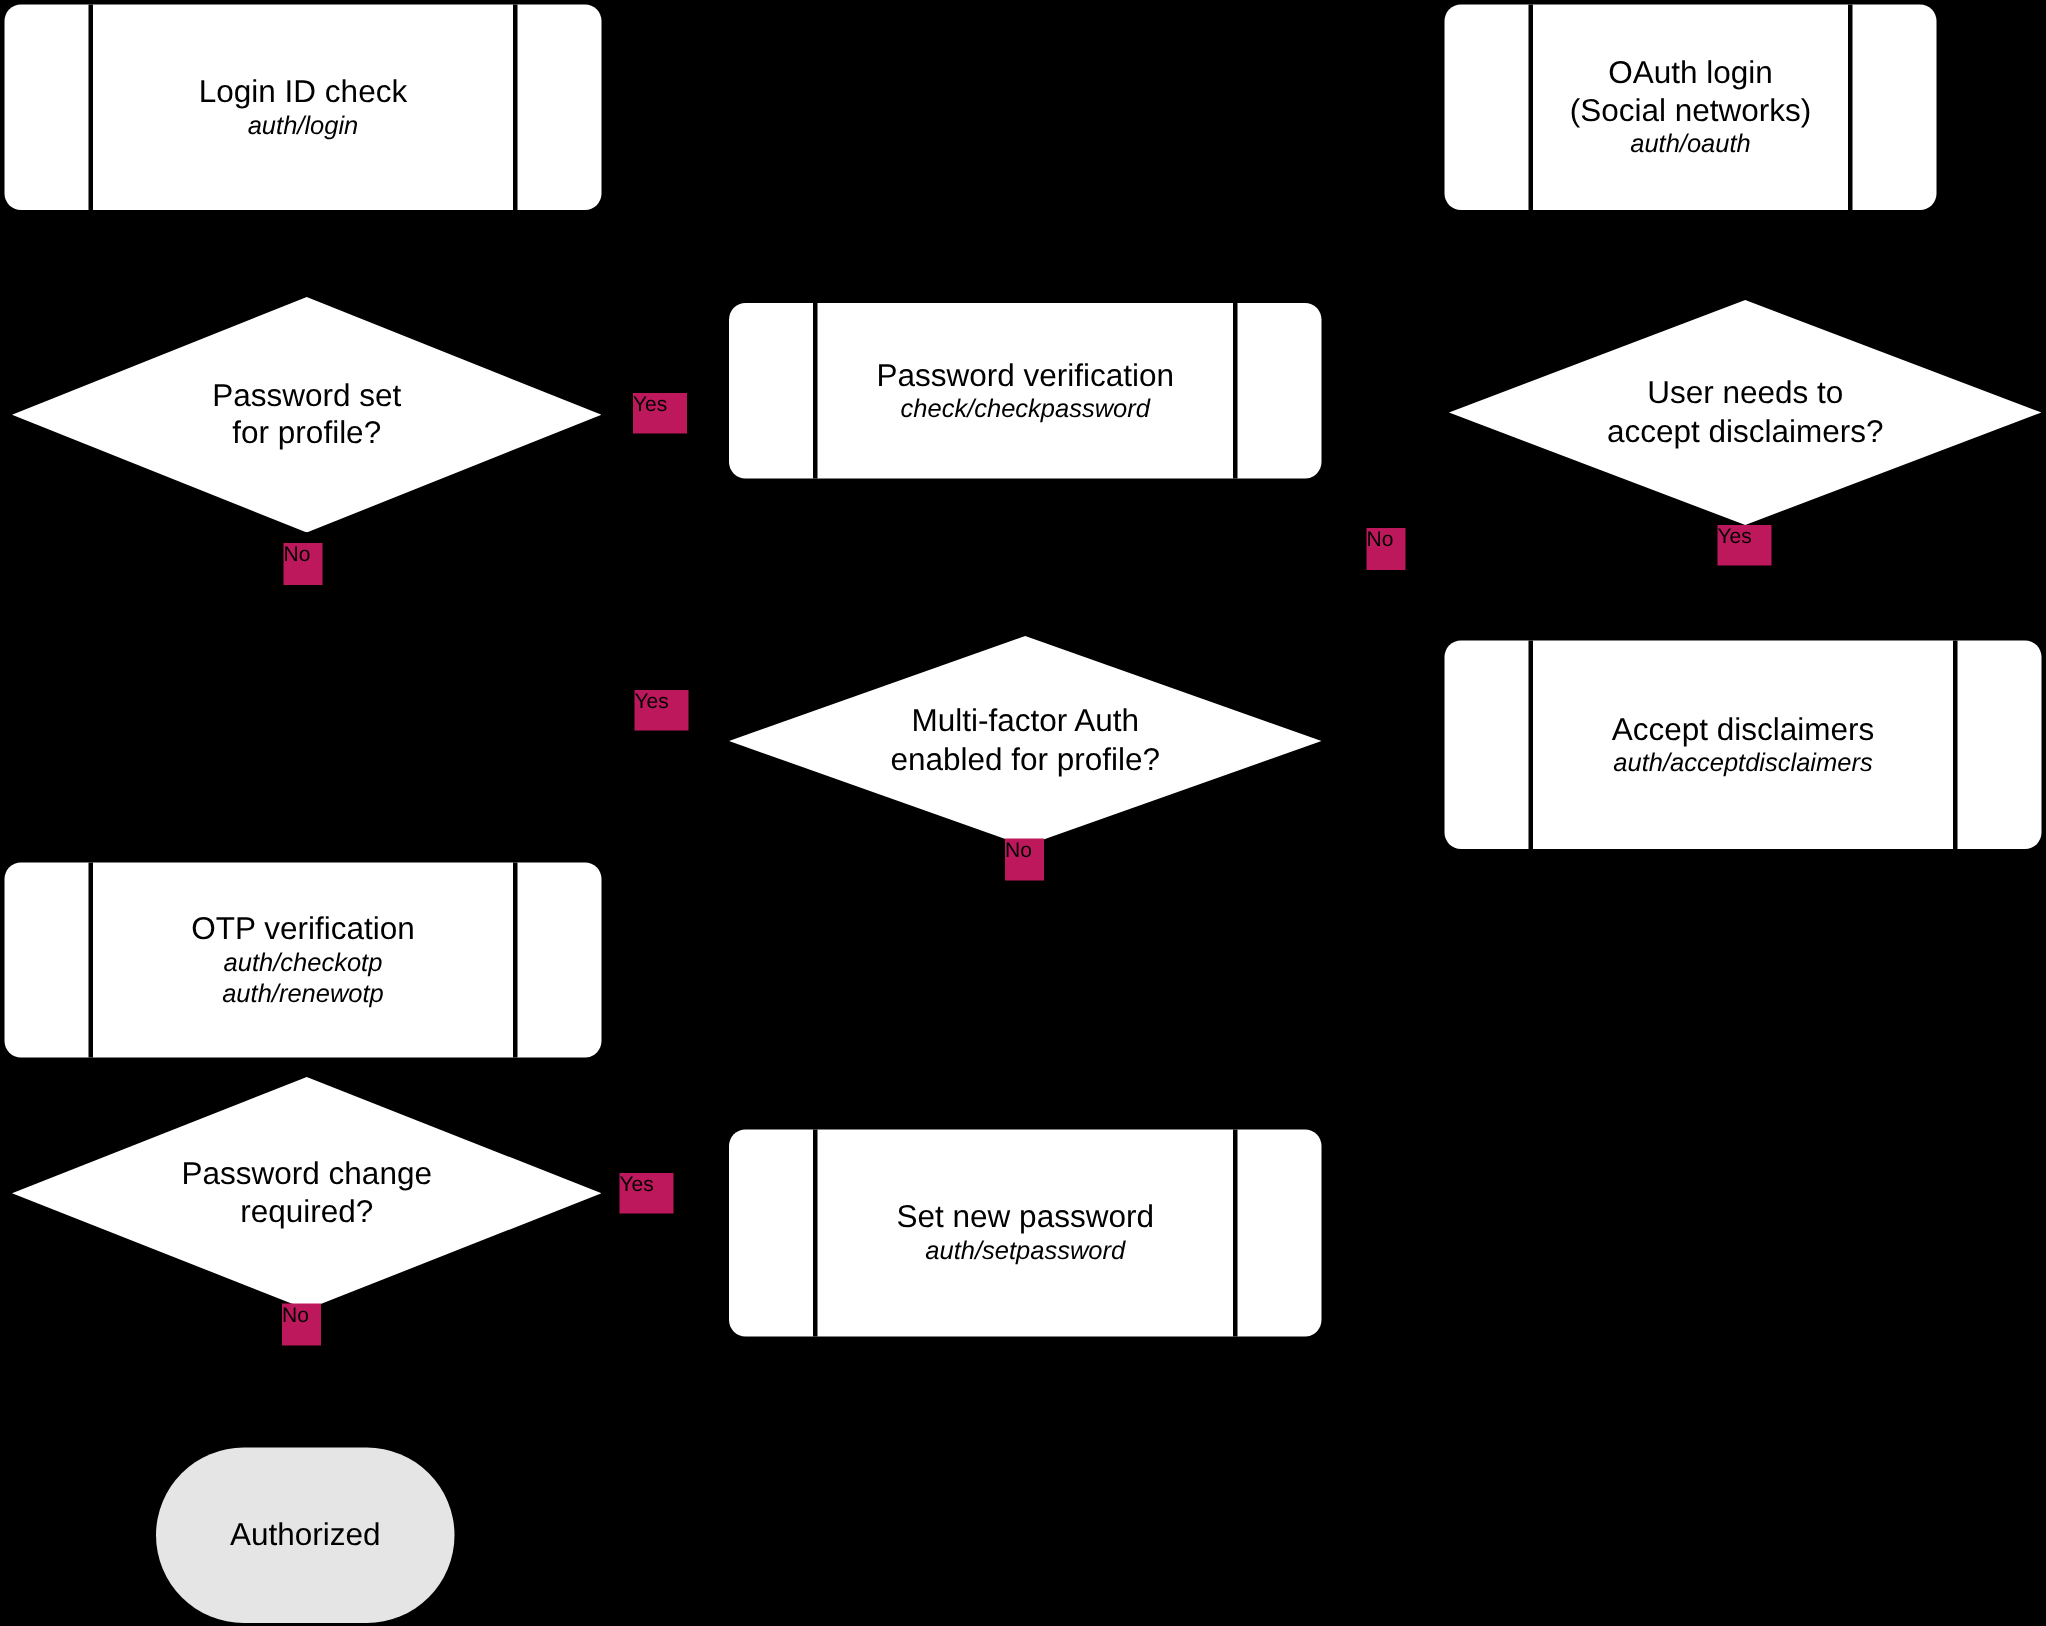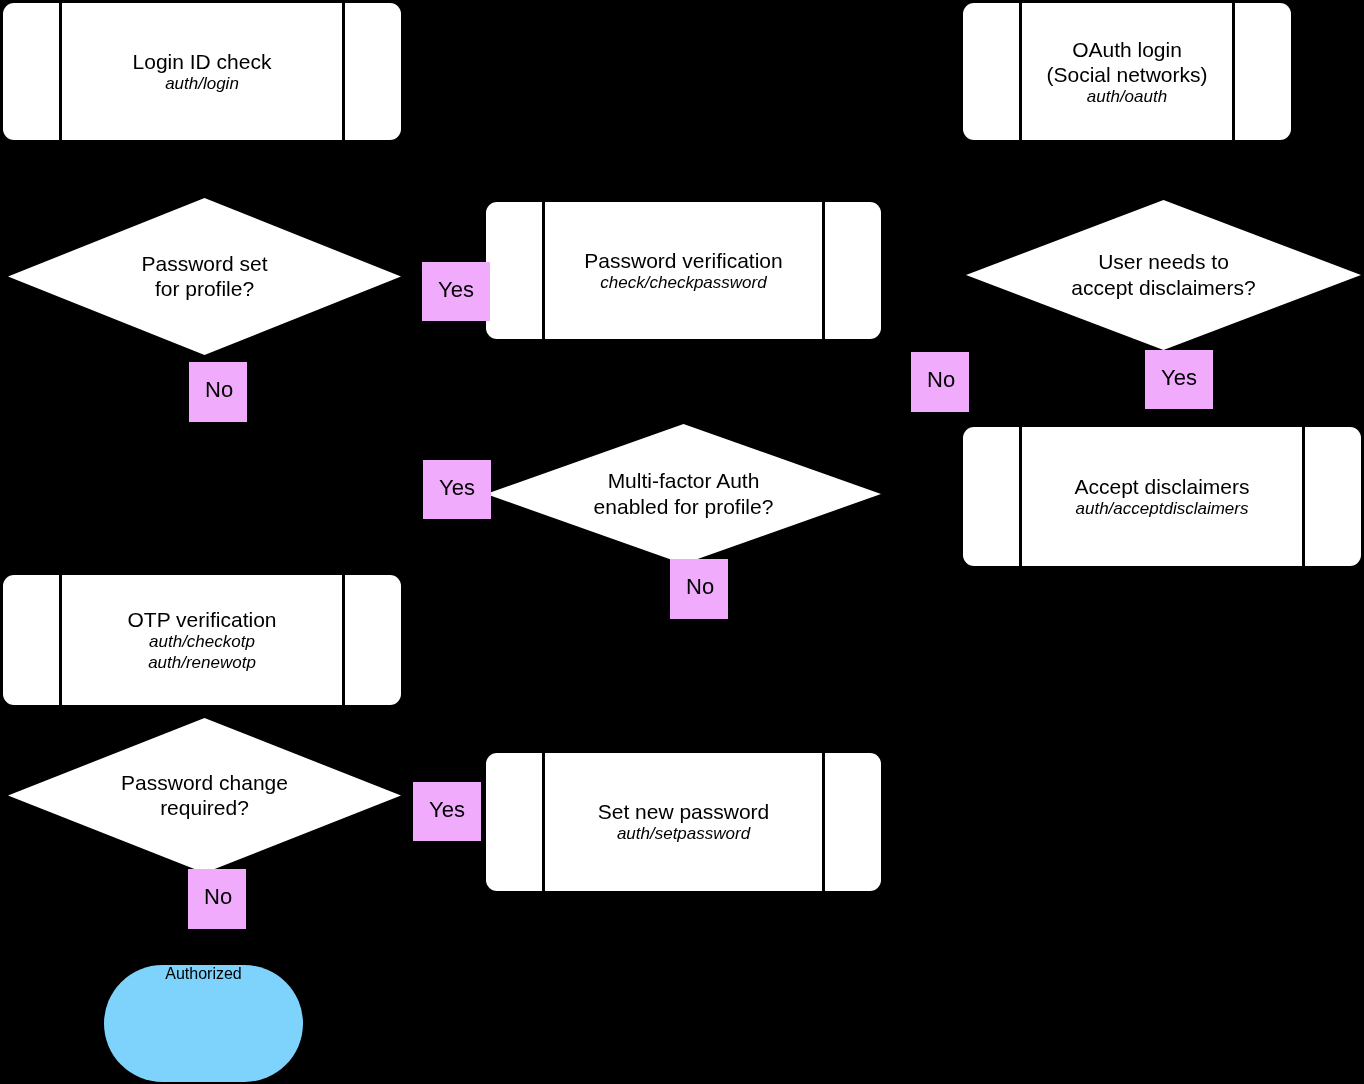--- a/index.html
+++ b/index.html
@@ -77,37 +77,38 @@
     text-align: center;
     color: #000000;
     font-size: 21px;
     line-height: 1.22;
     white-space: pre-line;
   }
 
   
   .node-terminator {
     position: absolute;
-    background: #7dd3fc;
+    background: #e5e5e5;
     border-radius: 999px;
     display: flex;
+    align-items: center;
     justify-content: center;
     color: #000000;
-    font-size: 16px;
+    font-size: 21px;
   }
 
   
   .edge-label {
     position: absolute;
-    background: #f0abfc;
-    color: #000000;
-    font-size: 22px;
+    background: #be185d;
+    color: #000000;
+    font-size: 14px;
     line-height: 1.05;
     white-space: nowrap;
-    padding: 16px;
+    padding: 0;
   }
 
   
   .connectors {
     position: absolute;
     left: 0;
     top: 0;
     width: 1364px;
     height: 1084px;
     pointer-events: none;
@@ -167,21 +168,21 @@
       <div class="node-sub">auth/oauth</div>
     </div>
   </div>
 
   <div class="node-decision" style="left:8px; top:198px; width:393px; height:157px;">
     <div class="diamond"></div>
     <div class="node-text">Password set
 for profile?</div>
   </div>
 
-  <div class="node-subprocess" style="left:486px; top:202px; width:395px; height:137px;">
+  <div class="node-subprocess" style="left:486px; top:202px; width:395px; height:117px;">
     <div class="bar-left"></div>
     <div class="bar-right"></div>
     <div class="node-text">
       <div class="node-title">Password verification</div>
       <div class="node-sub">check/checkpassword</div>
     </div>
   </div>
 
   <div class="node-decision" style="left:966px; top:200px; width:395px; height:150px;">
     <div class="diamond"></div>

